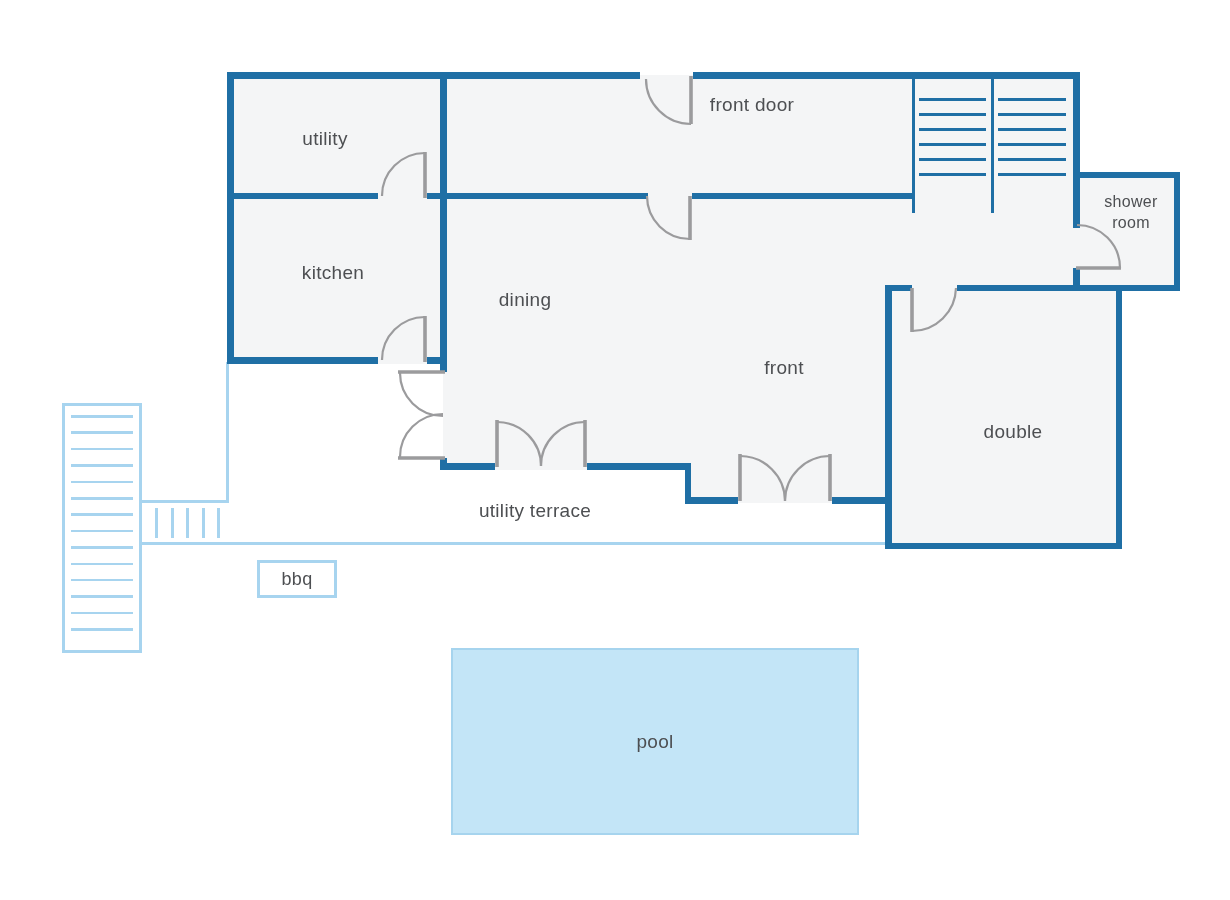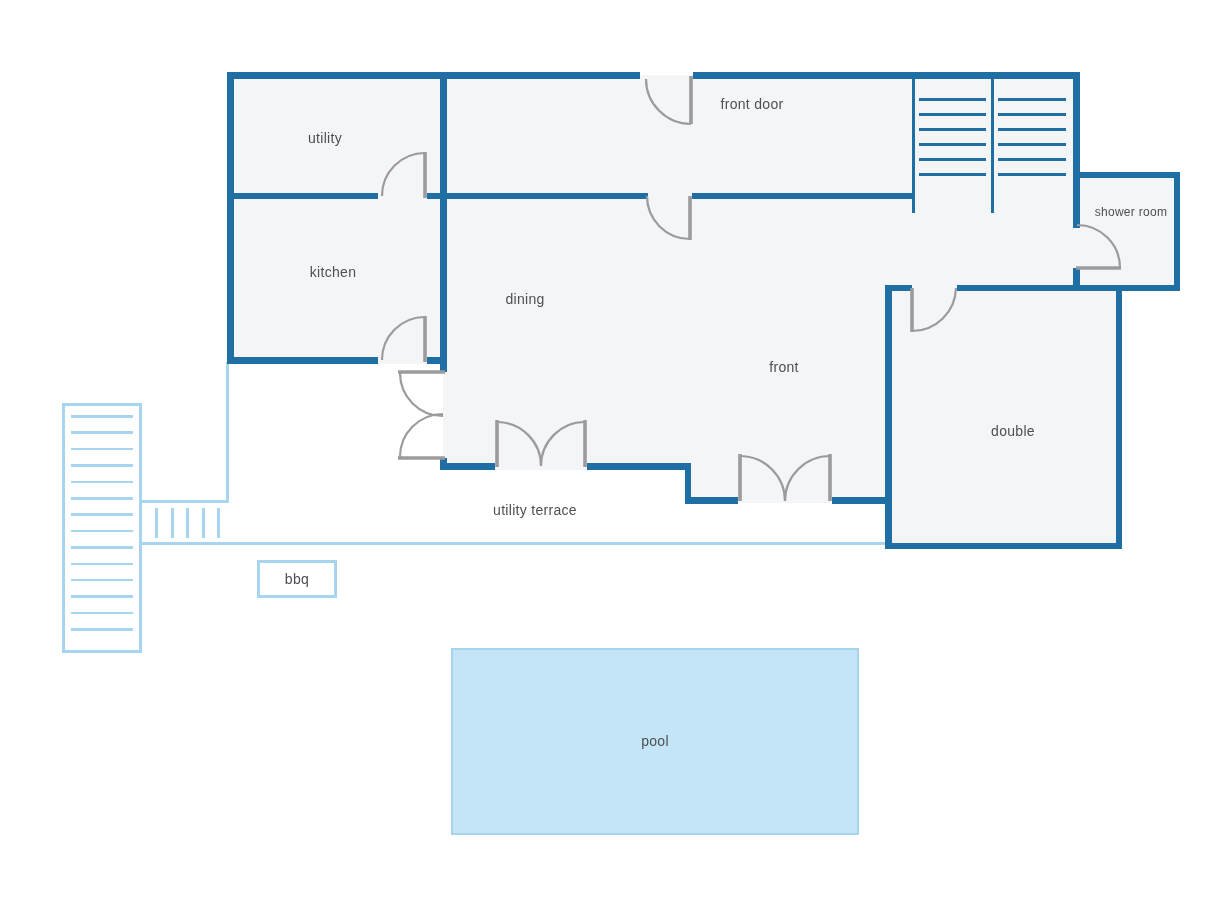--- a/index.html
+++ b/index.html
@@ -6,25 +6,25 @@
   #plan{
     position:relative;width:1230px;height:900px;overflow:hidden;
     background:var(--background,#ffffff);
     font-family:"Liberation Sans","DejaVu Sans",sans-serif;
   }
   .room{position:absolute;background:var(--room-fill,#f4f5f6);}
   .wall{position:absolute;background:var(--wall,#1f6fa5);}
   .lite{position:absolute;background:var(--outdoor-light,#a7d4ef);}
   .lbl{
     position:absolute;transform:translate(-50%,-50%);
-    color:var(--label-text,#4d4f52);font-size:14px;letter-spacing:.3px;
+    color:var(--label-text,#4d4f52);font-size:19px;letter-spacing:.3px;
     white-space:nowrap;text-align:center;line-height:21px;
   }
-  .lbl.small{font-size:14px;}
-  .lbl.wrap{white-space:normal;width:92px;font-size:12px;}
+  .lbl.small{font-size:18px;}
+  .lbl.wrap{white-space:normal;width:92px;font-size:16px;}
   .rungs-v{position:absolute;background:repeating-linear-gradient(
       to bottom, var(--wall,#1f6fa5) 0 3px, transparent 3px 15px);}
   .ticks-h{position:absolute;background:repeating-linear-gradient(
       to right, var(--outdoor-light,#a7d4ef) 0 3px, transparent 3px 15.5px);}
   .deck{
     position:absolute;left:62px;top:403px;width:74px;height:244px;
     border:3px solid var(--outdoor-light,#a7d4ef);background:#fff;
   }
   .deck-lines{
     position:absolute;left:6px;right:6px;top:9px;bottom:6px;

